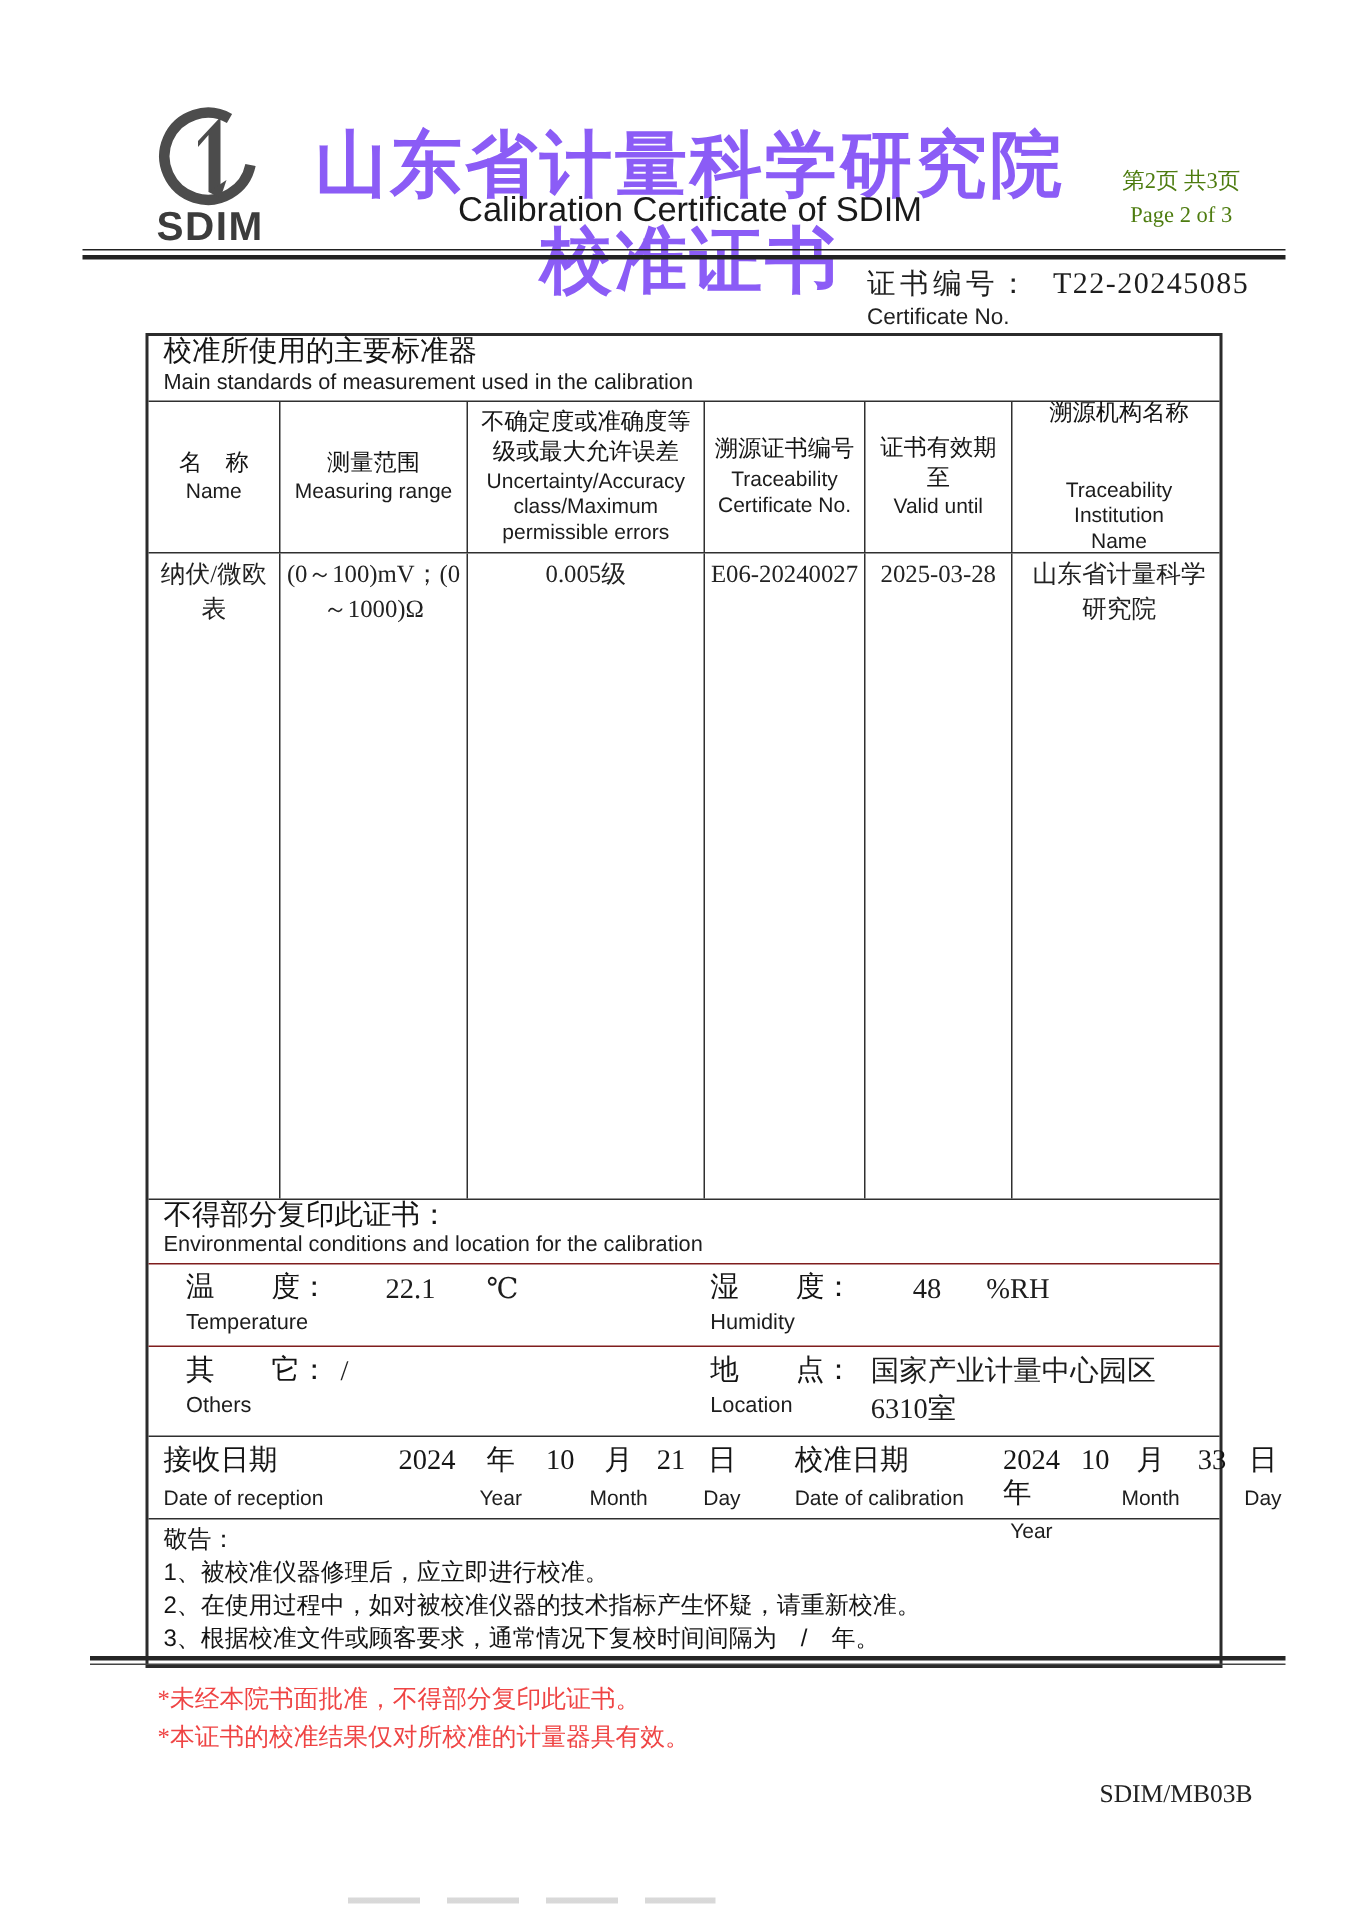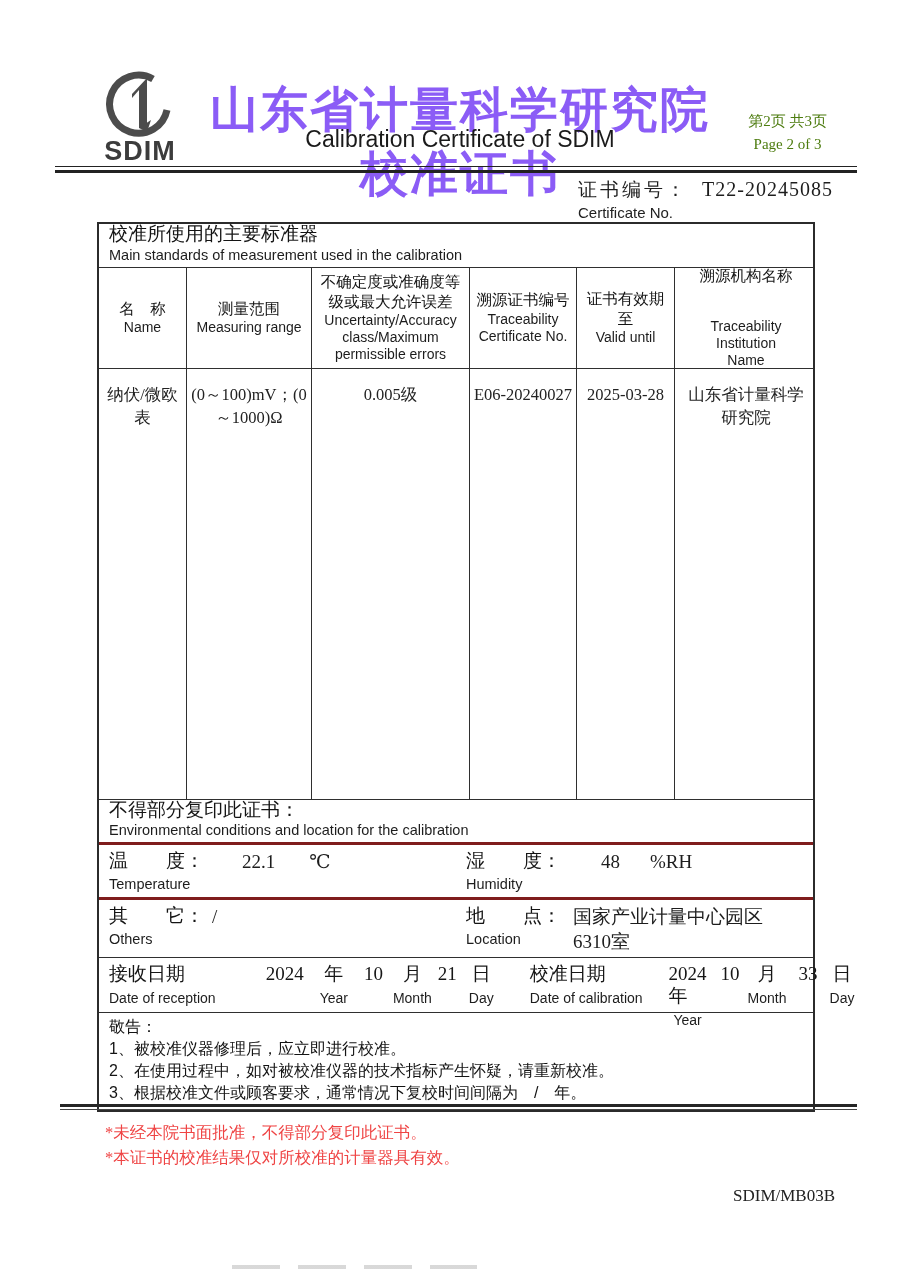--- a/index.html
+++ b/index.html
@@ -44,23 +44,23 @@
   .col-head .cell{display:flex;flex-direction:column;align-items:center;justify-content:center;
     text-align:center;border-right:1px solid #2f2f2f;box-sizing:border-box;padding:2px 2px;}
   .col-head .cell:last-child,.data-row .cell:last-child{border-right:none;gap:32px;}
   .col-head .cn{font-family:"Liberation Sans","DejaVu Sans",sans-serif;font-size:15.5px;line-height:1.3;color:#141414;}
   .col-head .en{font-family:"Liberation Sans","DejaVu Sans",sans-serif;font-size:14px;line-height:1.22;color:#1c1c1c;}
   .c1{width:88px;flex:0 0 88px;} .c2{width:125px;flex:0 0 125px;} .c3{width:158px;flex:0 0 158px;}
   .c4{width:107px;flex:0 0 107px;} .c5{width:98px;flex:0 0 98px;} .c6{width:142px;flex:0 0 142px;}
 
   .data-row{height:430px;}
   .data-row .cell{border-right:1px solid #2f2f2f;box-sizing:border-box;
-    text-align:center;padding-top:14px;font-size:16.5px;line-height:1.45;color:#222;}
-
-  .env-row,.others-row{border-top:3px solid #7f1d1d;}
+    text-align:center;padding-top:2px;font-size:16.5px;line-height:1.45;color:#222;}
+
+  .env-row,.others-row{border-top:1px solid #7f1d1d;padding-left:15px;}
   .env-row{height:55px;}
   .others-row{height:60px;}
   .half{width:50%;box-sizing:border-box;padding:5px 0 0 10px;display:flex;align-items:flex-start;}
   .lblstack{display:inline-flex;flex-direction:column;}
   .lbl-cn{font-family:"Liberation Sans","DejaVu Sans",sans-serif;font-size:19px;line-height:1.15;color:#141414;}
   .lbl-en{font-family:"Liberation Sans","DejaVu Sans",sans-serif;font-size:14.5px;line-height:1.2;margin-top:4px;color:#1d1d1d;}
   .val{font-size:19px;line-height:1.3;color:#1d1d1d;}
 
   .dates-row{border-top:1px solid #2f2f2f;height:55px;box-sizing:border-box;padding:5px 0 0 10px;
     display:flex;align-items:flex-start;}

